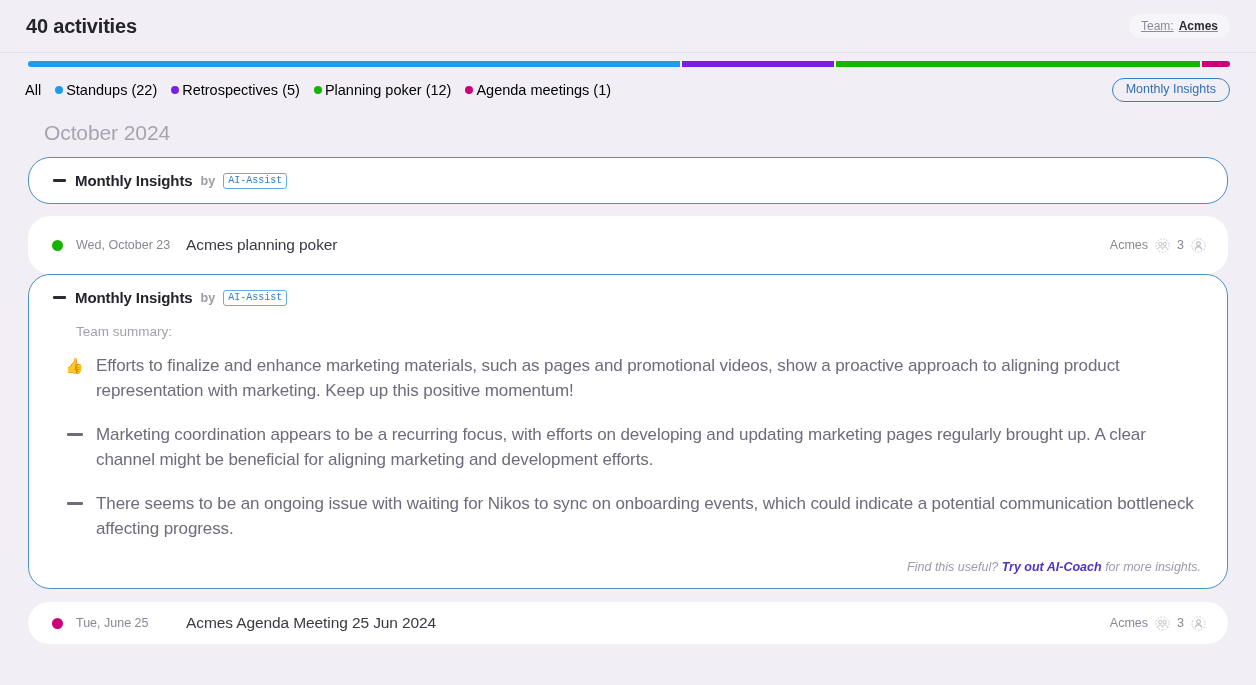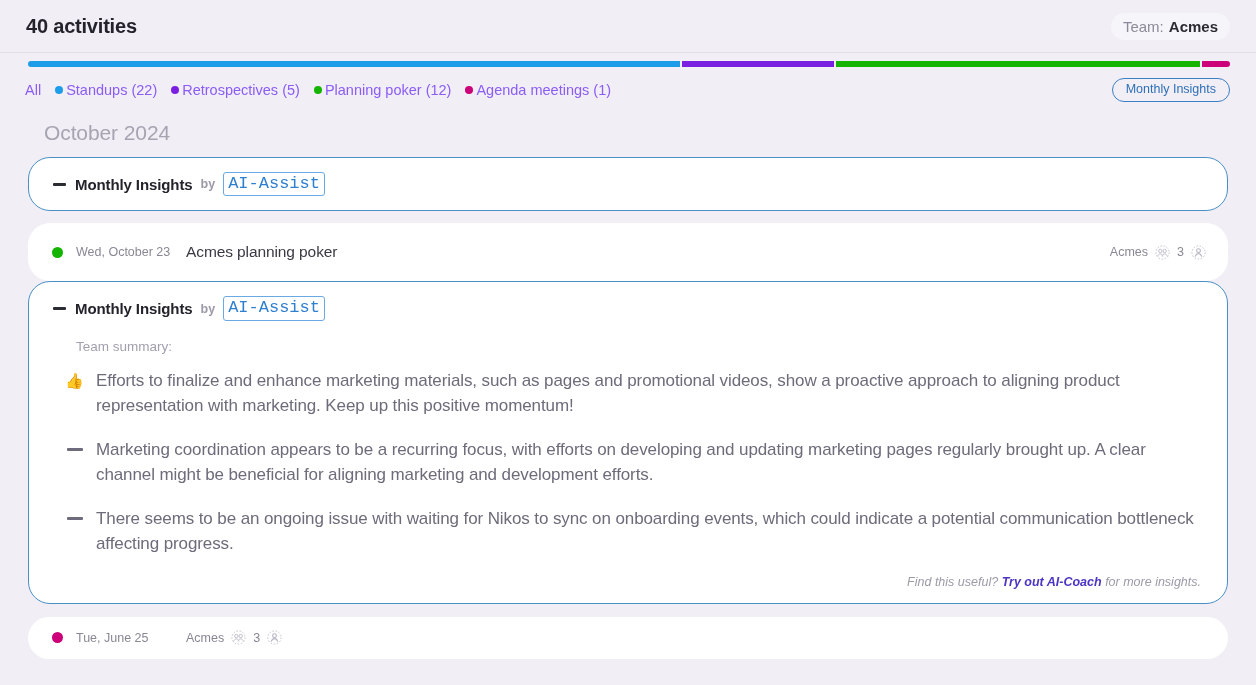--- a/index.html
+++ b/index.html
@@ -29,25 +29,26 @@
   .page-title {
     font-size: 20px;
     font-weight: bold;
     letter-spacing: -0.2px;
     color: #24232b;
   }
   .team-pill {
     background: #f6f5f9;
     border-radius: 14px;
     padding: 5px 12px;
-    font-size: 15px;
+    font-size: 12px;
     color: #8d8a99;
     display: flex;
     gap: 5px;
     align-items: center;
+    text-decoration: underline;
   }
   .team-pill .team-name {
     color: #2b2b33;
     font-weight: bold;
   }
 
   
   .progress-wrap {
     margin: 8px 26px 0 28px;
     height: 6px;
@@ -63,21 +64,21 @@
     display: flex;
     align-items: center;
     justify-content: space-between;
     height: 22px;
   }
   .legend-items {
     display: flex;
     align-items: center;
     gap: 14px;
     font-size: 14.5px;
-    color: #8b5cf6;
+    color: #000000;
   }
   .legend-all { padding-right: 0px; }
   .legend-item {
     display: flex;
     align-items: center;
     gap: 3px;
     white-space: nowrap;
   }
   .legend-dot {
     width: 8px;
@@ -140,21 +141,21 @@
     color: #24232b;
     letter-spacing: -0.1px;
   }
   .by-text {
     font-size: 12.5px;
     color: #9d9aa8;
     font-weight: bold;
   }
   .ai-badge {
     font-family: "Liberation Mono", monospace;
-    font-size: 17px;
+    font-size: 10px;
     color: #2e7fd0;
     border: 1px solid #6aaae4;
     border-radius: 3px;
     padding: 1px 4px;
     line-height: 1.2;
   }
 
   .team-summary-label {
     font-size: 13.5px;
     color: #a3a0ae;
@@ -351,20 +352,21 @@
             <i></i>
           </div>
           <div class="bullet-text">There seems to be an ongoing issue with waiting for Nikos to sync on onboarding events, which could indicate a potential communication bottleneck affecting progress.</div>
         </div>
       </div>
       <div class="card-footer"><span>Find this useful?</span> <a class="cta">Try out AI-Coach</a> <span>for more insights.</span></div>
     </div>
     <div class="activity-row partial-row">
       <span class="act-dot" style="background: rgb(204, 0, 121);"></span>
       <span class="act-date">Tue, June 25</span>
+      <span class="act-title">Acmes Agenda Meeting 25 Jun 2024</span>
       <span class="act-right">
         <span>Acmes</span>
         <svg class="mini-icon" width="15" height="15" viewBox="0 0 15 15">
           <circle cx="7.5" cy="7.5" r="6.6" fill="none" stroke="#c3c0cc" stroke-width="1" stroke-dasharray="1.6 1.6"></circle>
           <circle cx="5.3" cy="6" r="1.7" fill="none" stroke="#c3c0cc" stroke-width="1"></circle>
           <circle cx="9.7" cy="6" r="1.7" fill="none" stroke="#c3c0cc" stroke-width="1"></circle>
           <path d="M2.6 11.4c.5-1.7 1.6-2.5 2.7-2.5s2.2.8 2.7 2.5" fill="none" stroke="#c3c0cc" stroke-width="1"></path>
           <path d="M7.0 11.4c.5-1.7 1.6-2.5 2.7-2.5s2.2.8 2.7 2.5" fill="none" stroke="#c3c0cc" stroke-width="1"></path>
         </svg>
         <span class="act-count">3</span>

